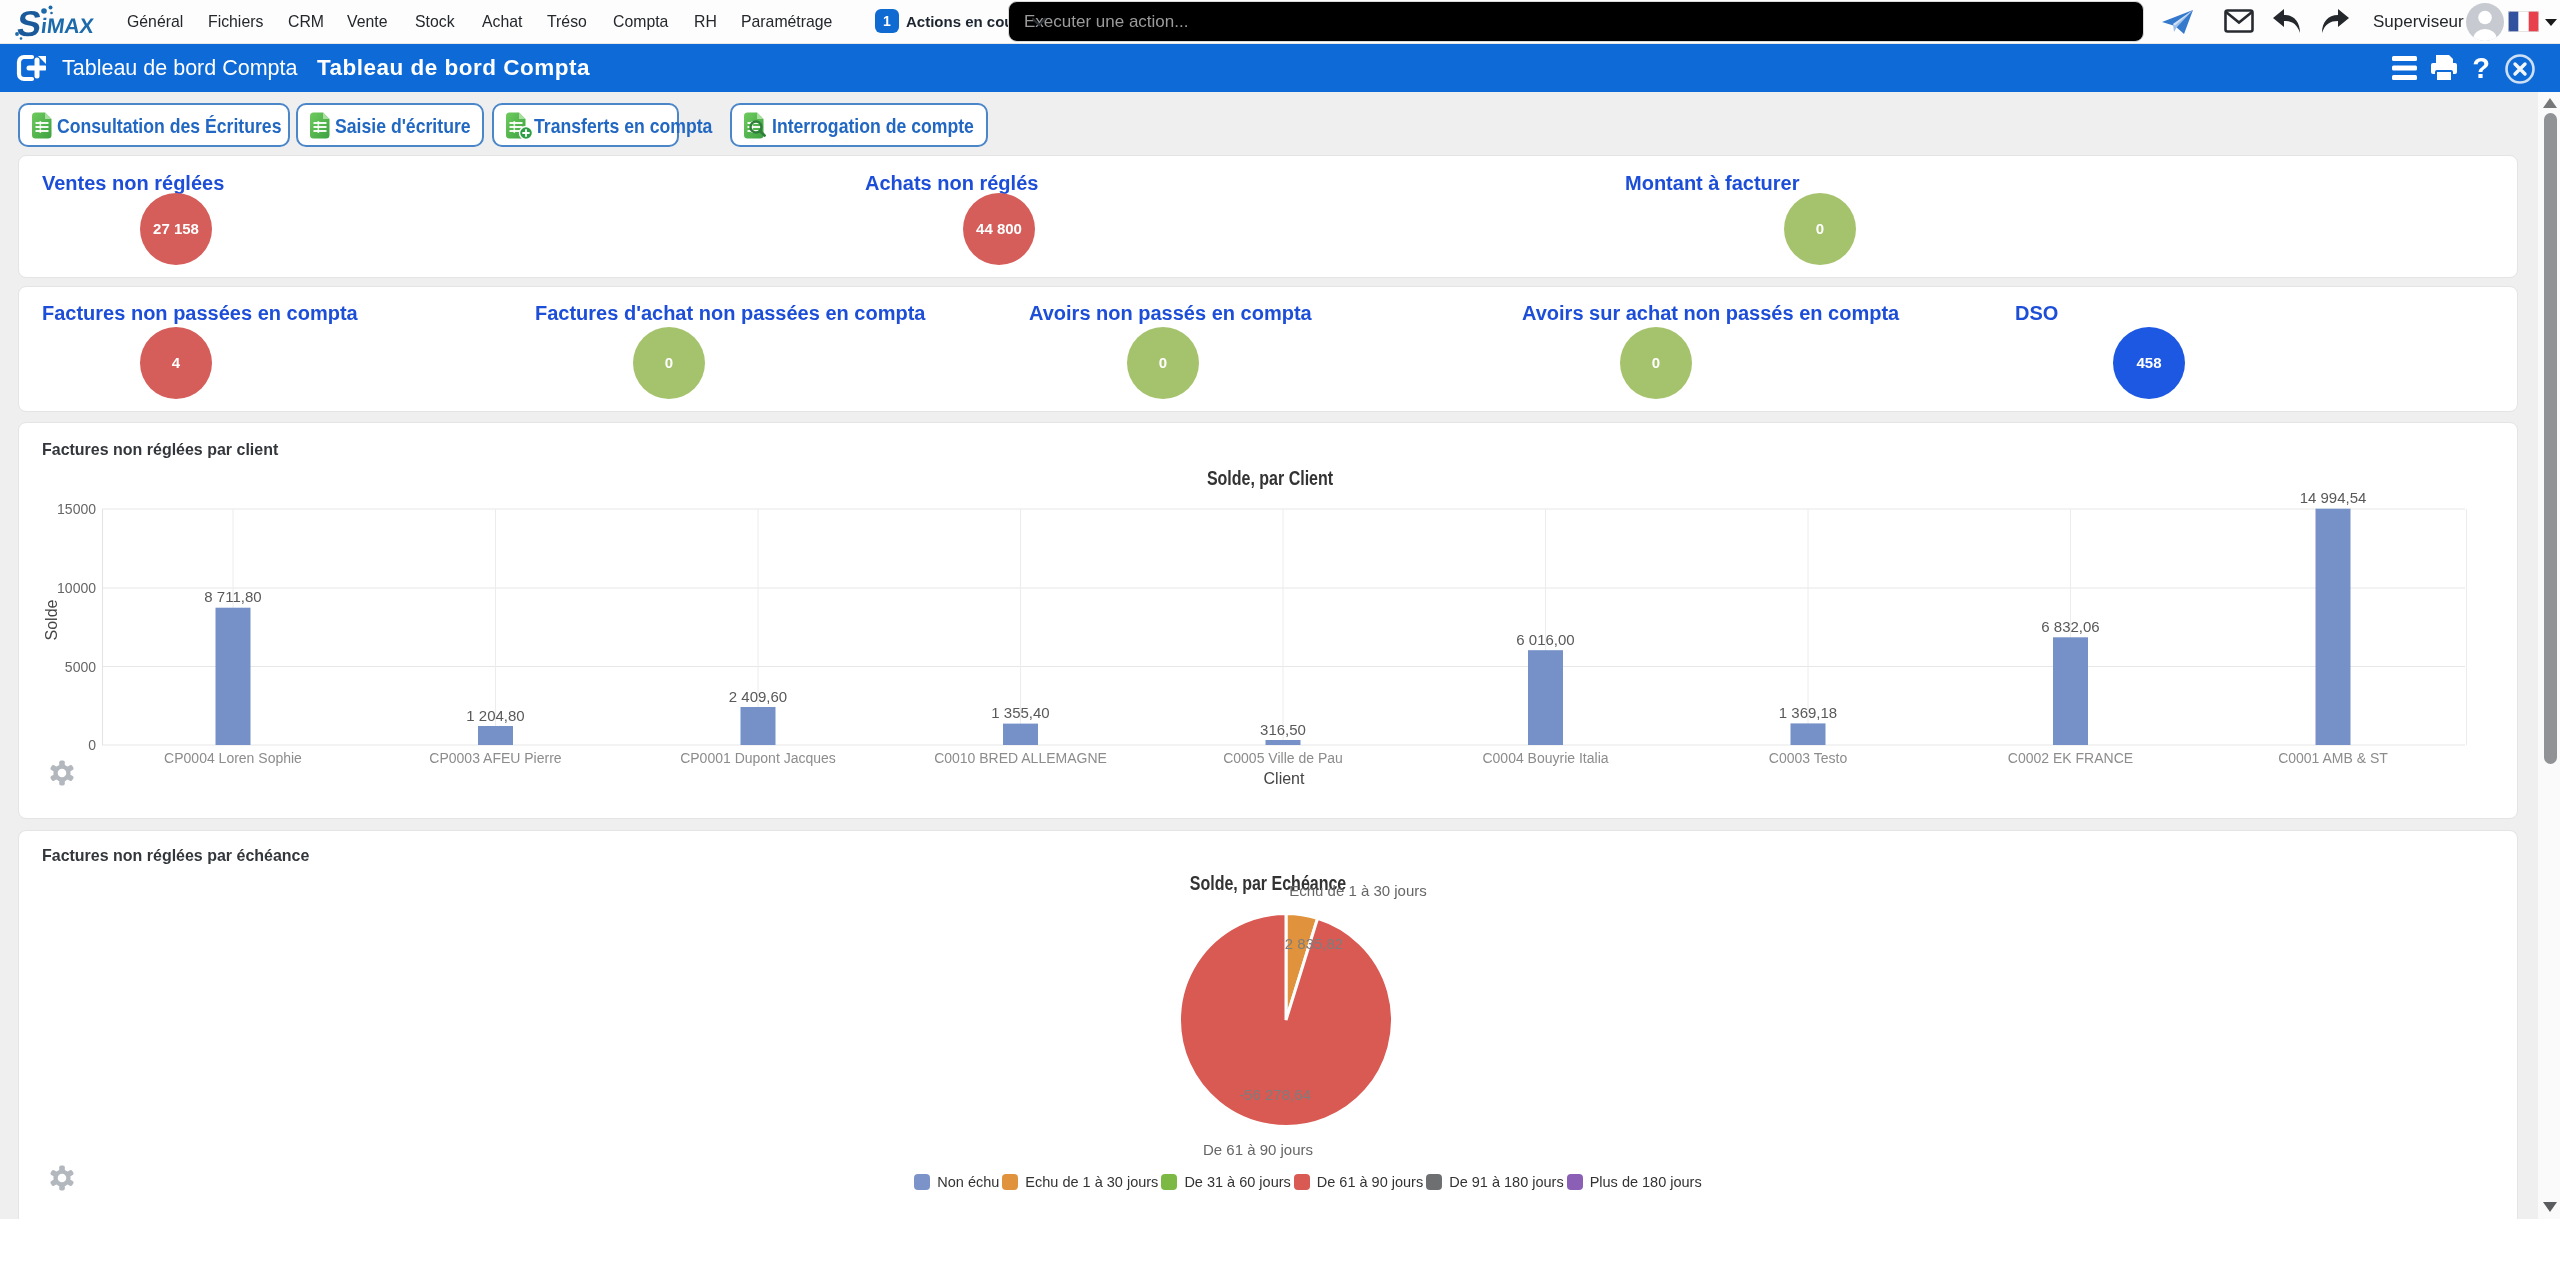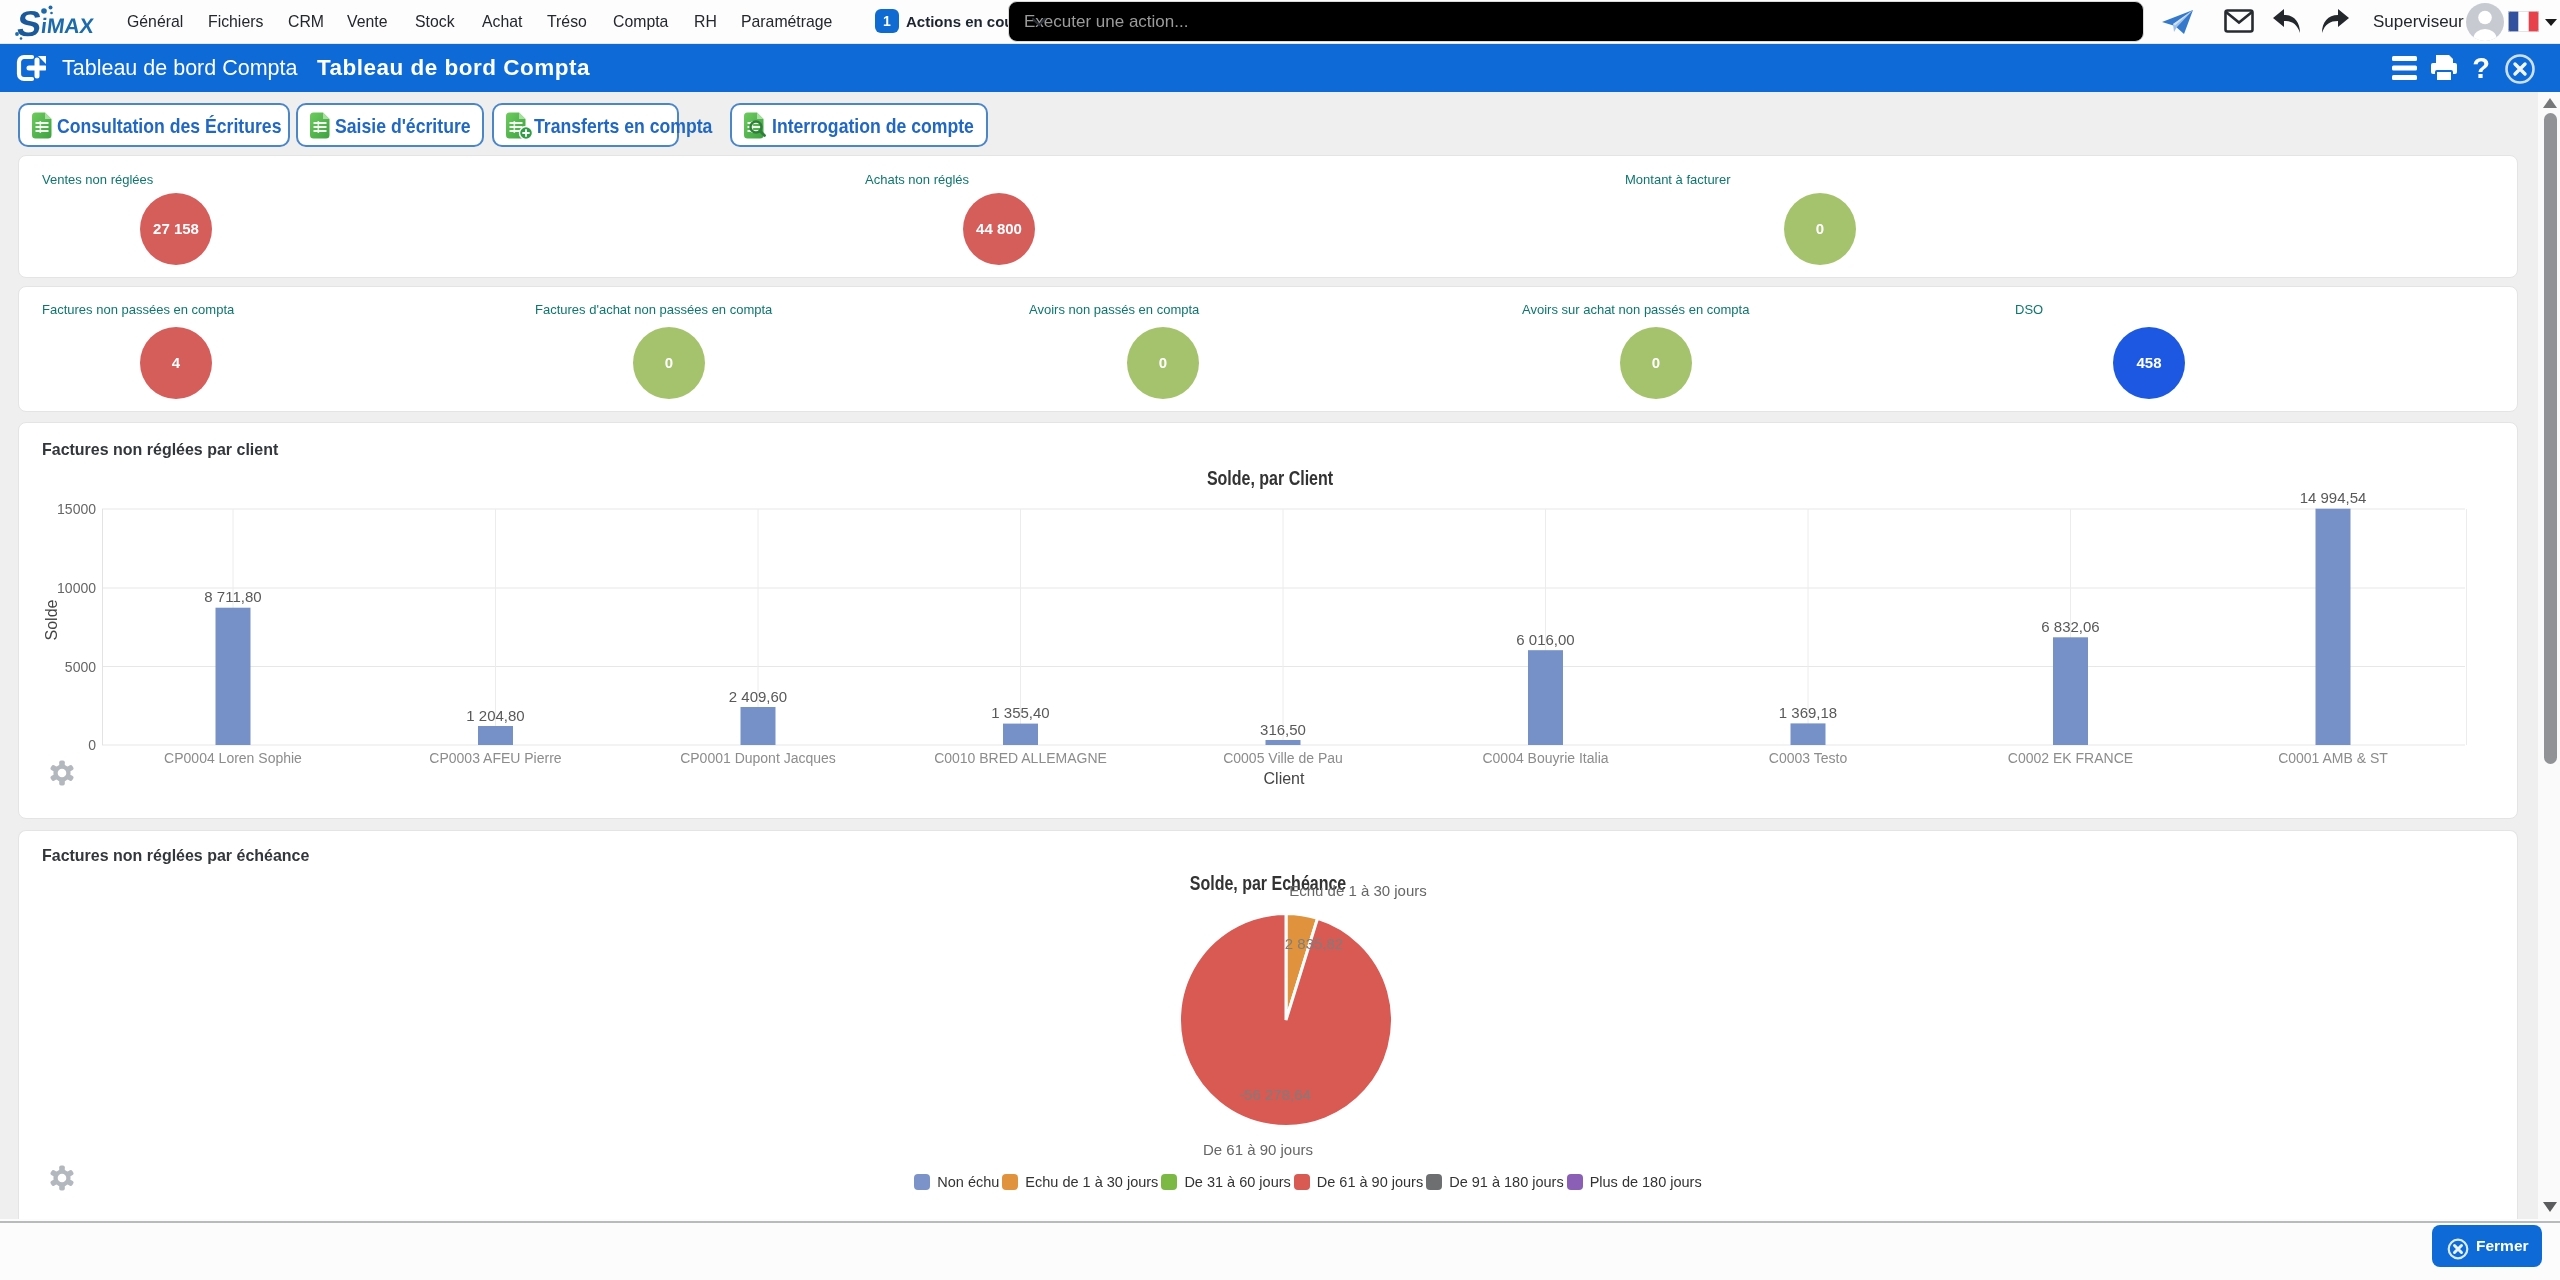--- a/index.html
+++ b/index.html
@@ -19,21 +19,21 @@
   #searchbox .ph { position:absolute; left:15px; top:0; height:39px; line-height:39px; font-size:17px; color:#9b9b9b; }
 
   
   #titlebar { position:absolute; left:0; top:44px; width:2560px; height:48px; background:#0d6ad6; }
   #tb-t1 { position:absolute; left:62px; top:0; height:48px; line-height:48px; color:#fff; font-size:21.5px; letter-spacing:0; }
   #tb-t2 { position:absolute; left:317px; top:0; height:48px; line-height:48px; color:#fff; font-size:22.5px; font-weight:bold; letter-spacing:0.5px; }
 
   
   #content { position:absolute; left:0; top:92px; width:2560px; height:1127px; background:#efeff0; }
   .card { position:absolute; left:18px; width:2500px; background:#fff; border:1px solid #e4e4e4; border-radius:8px; }
-  .kpilabel { position:absolute; font-size:13px; font-weight:normal; color:#0f766e; }
+  .kpilabel { position:absolute; font-size:20px; font-weight:bold; color:#1d4ed8; }
   .kpicircle { position:absolute; width:72px; height:72px; border-radius:50%; color:#fff; font-size:15px; font-weight:bold; text-align:center; line-height:72px; }
   .red { background:#d55d5a; }
   .green { background:#a5c36c; }
   .blue { background:#1d58e2; }
 
   .btnrow-btn { position:absolute; top:11px; height:44px; background:#fff; border:2px solid #4a86c8; border-radius:10px; }
   .btnrow-btn .txt { position:absolute; top:0; height:41px; line-height:41px; font-size:21px; font-weight:bold; color:#2268c2; transform:scaleX(0.84); transform-origin:left center; white-space:nowrap; }
 
   .cardtitle { position:absolute; font-size:17px; font-weight:bold; color:#33373b; transform:scaleX(0.94); transform-origin:left top; white-space:nowrap; }
 
@@ -342,24 +342,14 @@
   <div id="sbar">
     <svg class="abs" style="left:5px; top:6px;" width="14" height="10" viewBox="0 0 14 10">
         <path d="M7 0 L14 10 L0 10 Z" fill="#757779"></path>
       </svg>
     <div id="sthumb"></div>
     <svg class="abs" style="left:5px; top:1110px;" width="14" height="10" viewBox="0 0 14 10">
         <path d="M0 0 L14 0 L7 10 Z" fill="#5a5c5e"></path>
       </svg>
   </div>
 
-  <div id="footer">
-    <div class="abs" style="left:0; top:2px; width:2560px; height:2px; background:#b9babc;"></div>
-    <div id="fermer">
-      <svg class="abs" style="left:15px; top:13px;" width="22" height="22" viewBox="0 0 22 22">
-        <circle cx="11" cy="11" r="9.3" fill="none" stroke="#dcebfa" stroke-width="2.2"></circle>
-        <path d="M7.5 7.5 L14.5 14.5 M14.5 7.5 L7.5 14.5" stroke="#eaf2fc" stroke-width="3" stroke-linecap="round"></path>
-      </svg>
-      <span class="ftxt">Fermer</span>
-    </div>
-  </div>
 
 </div>
 
 </body></html>

